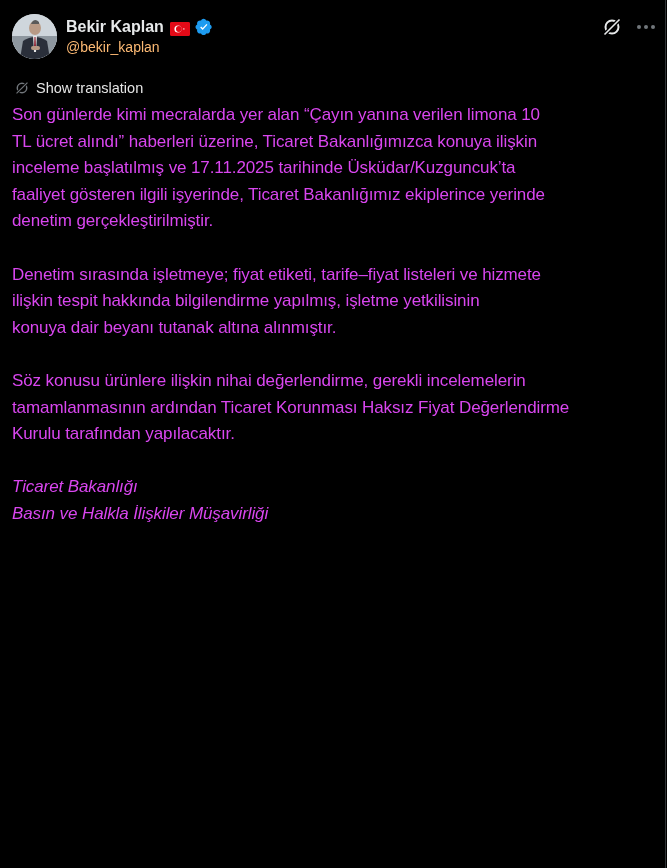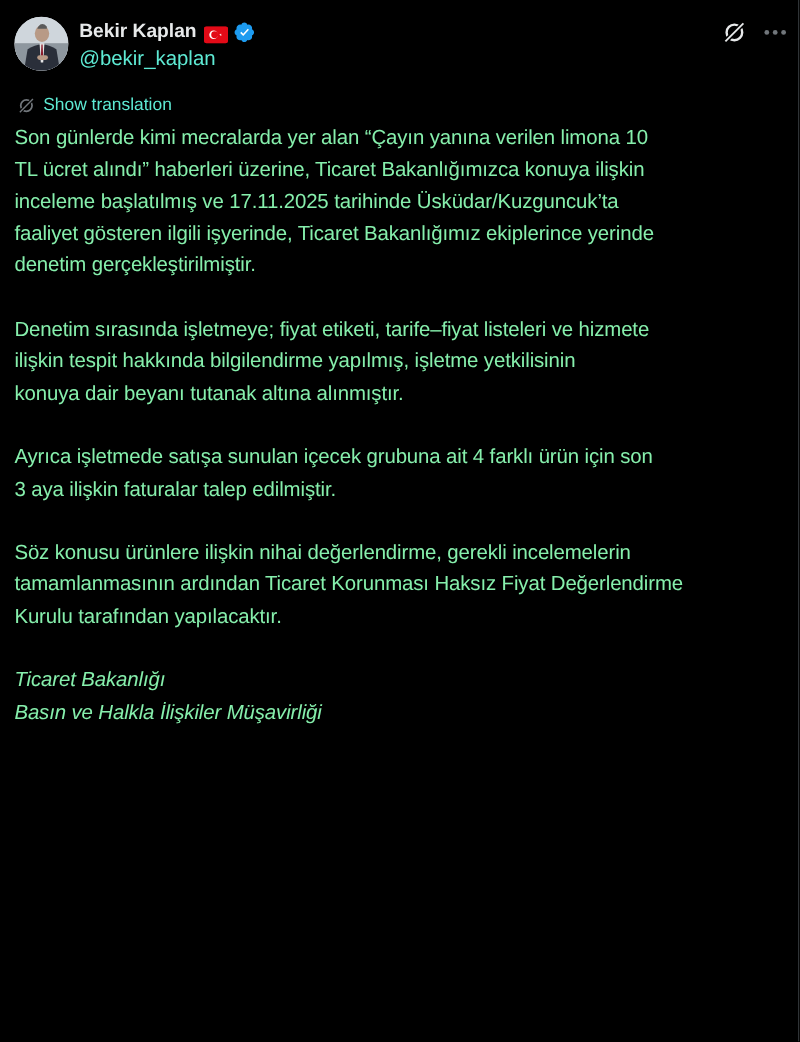--- a/index.html
+++ b/index.html
@@ -5,29 +5,29 @@
   html, body { margin: 0; padding: 0; background: #000; }
   body { width: 667px; height: 868px; position: relative; overflow: hidden; font-family: "Liberation Sans", "DejaVu Sans", sans-serif; color: #e7e9ea; }
   .right-border { position: absolute; top: 0; right: 1px; width: 1px; height: 868px; background: #2f3336; }
   .header { position: absolute; top: 14px; left: 12px; right: 12px; height: 46px; }
   .avatar { position: absolute; left: 0; top: 0; width: 45px; height: 45px; border-radius: 50%; overflow: hidden; background: #c9cfd4; }
   .names { position: absolute; left: 54px; top: 0; }
   .display-name-row { display: flex; align-items: flex-end; height: 22px; }
   .display-name { font-weight: bold; font-size: 16px; color: #e7e9ea; }
   .flag { margin-left: 6px; width: 20px; height: 14px; background: #e30a17; border-radius: 2px; position: relative; }
   .verified { margin-left: 5px; width: 18px; height: 18px; }
-  .handle { font-size: 17px; color: #5eead4; margin-top: 3px; }
+  .handle { font-size: 14px; color: #fdba74; margin-top: 3px; }
   .top-actions { position: absolute; right: 0; top: 2px; display: flex; align-items: center; gap: 14px; }
   .grok-icon { width: 22px; height: 22px; }
   .more-icon { display: flex; gap: 3px; align-items: center; height: 20px; }
   .more-icon span { width: 4px; height: 4px; border-radius: 50%; background: #71767b; display: block; }
   .translate { position: absolute; left: 14px; top: 78px; display: flex; align-items: center; height: 20px; }
   .translate-icon { width: 16px; height: 16px; margin-right: 6px; }
-  .translate-label { color: #5eead4; font-size: 14.5px; }
-  .body { position: absolute; left: 12px; top: 102px; width: 640px; font-size: 17px; line-height: 26.6px; color: #86efac; letter-spacing: -0.1px; }
+  .translate-label { color: #e5e5e5; font-size: 14.5px; }
+  .body { position: absolute; left: 12px; top: 102px; width: 640px; font-size: 17px; line-height: 26.6px; color: #d946ef; letter-spacing: -0.1px; }
   .para { margin: 0 0 26.6px 0; white-space: pre-line; }
   .para:last-child { margin-bottom: 0; font-style: italic; }
 </style>
 </head>
 <body>
 
 <div class="right-border"></div>
 
 <div class="header">
   <div class="avatar">
@@ -91,20 +91,18 @@
 
 <div class="body">
   <p class="para">Son günlerde kimi mecralarda yer alan “Çayın yanına verilen limona 10
 TL ücret alındı” haberleri üzerine, Ticaret Bakanlığımızca konuya ilişkin
 inceleme başlatılmış ve 17.11.2025 tarihinde Üsküdar/Kuzguncuk’ta
 faaliyet gösteren ilgili işyerinde, Ticaret Bakanlığımız ekiplerince yerinde
 denetim gerçekleştirilmiştir.</p>
   <p class="para">Denetim sırasında işletmeye; fiyat etiketi, tarife–fiyat listeleri ve hizmete
 ilişkin tespit hakkında bilgilendirme yapılmış, işletme yetkilisinin
 konuya dair beyanı tutanak altına alınmıştır.</p>
-  <p class="para">Ayrıca işletmede satışa sunulan içecek grubuna ait 4 farklı ürün için son
-3 aya ilişkin faturalar talep edilmiştir.</p>
   <p class="para">Söz konusu ürünlere ilişkin nihai değerlendirme, gerekli incelemelerin
 tamamlanmasının ardından Ticaret Korunması Haksız Fiyat Değerlendirme
 Kurulu tarafından yapılacaktır.</p>
   <p class="para">Ticaret Bakanlığı
 Basın ve Halkla İlişkiler Müşavirliği</p>
 </div>
 
 </body></html>

